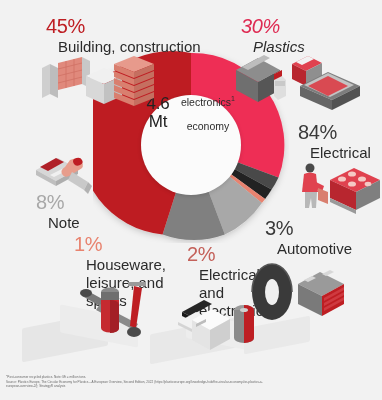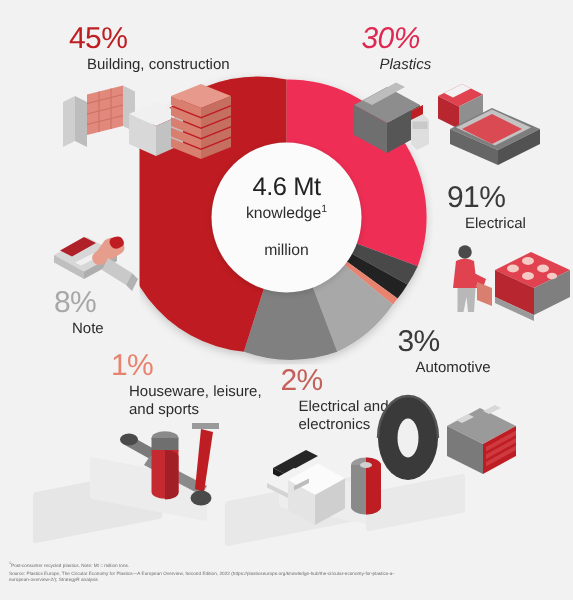--- a/index.html
+++ b/index.html
@@ -32,22 +32,20 @@
   #donut-svg { display: block; }
   #donut-center {
     position: absolute;
     left: 50%; top: 50%;
     width: 100px; height: 100px;
     margin-left: -50px; margin-top: -50px;
     background: #fbfbfb;
     border-radius: 50%;
     box-shadow: 0 1px 4px rgba(0,0,0,0.14);
     display: flex;
-    flex-direction: column;
-    align-items: center;
     justify-content: center;
     text-align: center;
   }
   #center-value {
     font-size: 17px;
     color: #222;
     letter-spacing: -0.3px;
     line-height: 1.05;
     margin-bottom: 2px;
   }
@@ -60,21 +58,21 @@
   #center-caption sup { font-size: 7px; }
   
   .lbl { position: absolute; }
   .pct {
     font-size: 20px;
     line-height: 1;
     letter-spacing: -0.4px;
     white-space: nowrap;
   }
   .cat {
-    font-size: 10px;
+    font-size: 15px;
     color: #2b2b2b;
     line-height: 1.2;
     margin-top: 2px;
     white-space: nowrap;
     padding-left: 12px;
   }
   .cat.wrap { white-space: normal; }
   
   .illu { position: absolute; }
   .illu svg { display: block; overflow: visible; }
@@ -124,39 +122,39 @@
 
         <path fill="#808080" d="M98,98 L131.84,187.56 A92,92 0 0,1 69.57,187.48 Z"></path>
 
         <path fill="#be1e23" d="M98,98 L69.57,187.48 A92,92 0 1,1 98,6 Z"></path>
       </g>
     </svg>
 
     <div id="donut-center">
       <div id="center-value">4.6 Mt</div>
       <div id="center-caption">
-        <span>knowledge</span><sup>1</sup><br>
+        <span>electronics</span><sup>1</sup><br>
         <br>
-        <span>million</span>
+        <span>economy</span>
       </div>
     </div>
   </div>
 
   <div class="lbl" style="left:46px; top:16px;">
     <div class="pct" style="color:#be1e23;">45%</div>
     <div class="cat">Building, construction</div>
   </div>
 
   <div class="lbl" style="left:241px; top:16px;font-style:italic;">
     <div class="pct" style="color:#de2a52;">30%</div>
     <div class="cat">Plastics</div>
   </div>
 
   <div class="lbl" style="left:298px; top:122px;">
-    <div class="pct" style="color:#3a3a3a;">91%</div>
+    <div class="pct" style="color:#3a3a3a;">84%</div>
     <div class="cat">Electrical</div>
   </div>
 
   <div class="lbl" style="left:265px; top:218px;">
     <div class="pct" style="color:#3a3a3a;">3%</div>
     <div class="cat">Automotive</div>
   </div>
 
   <div class="lbl" style="left:187px; top:244px; width:78px;">
     <div class="pct" style="color:#c4615a;">2%</div>

